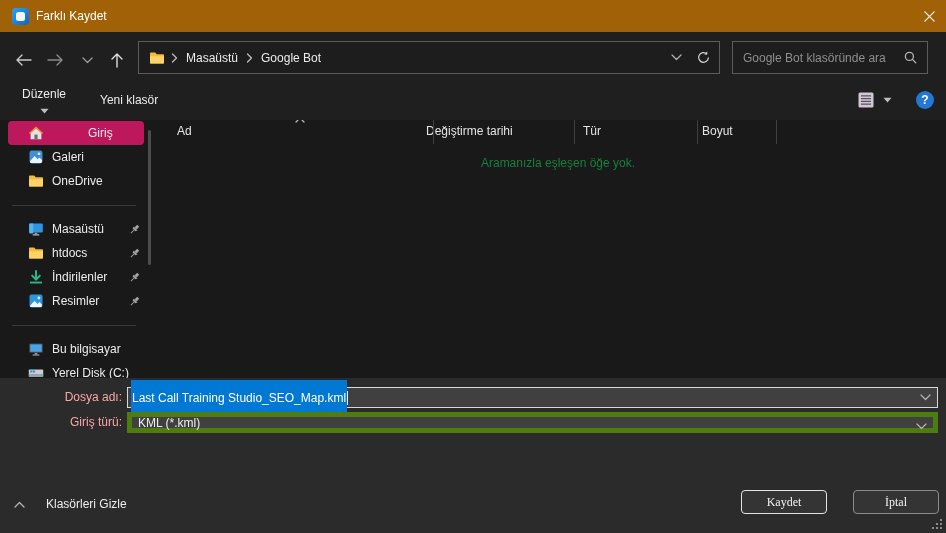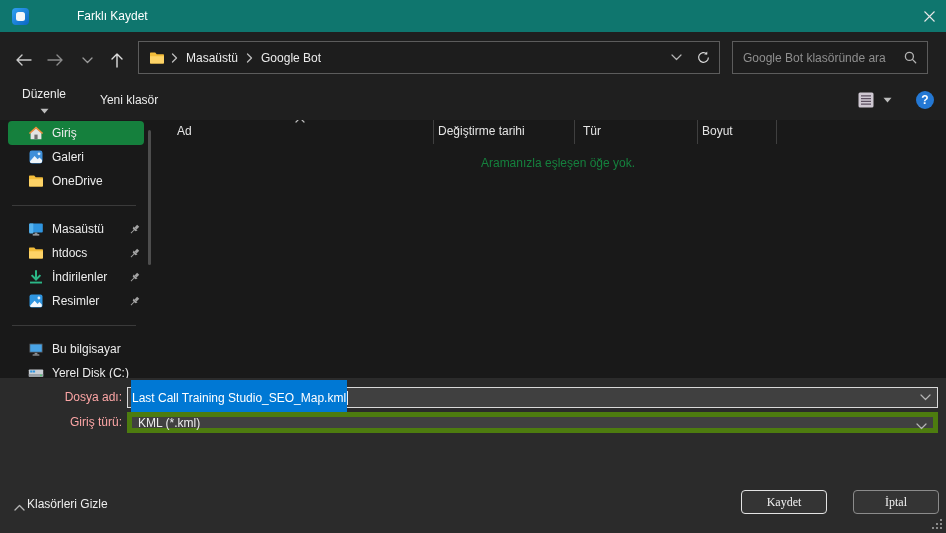--- a/index.html
+++ b/index.html
@@ -1,20 +1,20 @@
 <!DOCTYPE html>
 <html><head>
 <meta charset="utf-8">
 <style>
   * { margin:0; padding:0; box-sizing:border-box; }
   html,body { width:946px; height:533px; overflow:hidden; background:#191919;
     font-family:"Liberation Sans","DejaVu Sans",sans-serif; font-size:12px; color:#e8e8e8; }
   .win { position:relative; width:946px; height:533px; }
   
-  .titlebar { position:absolute; left:0; top:0; width:100%; height:32px; background:#0f766e; display:flex; align-items:center;gap:41px; }
+  .titlebar { position:absolute; left:0; top:0; width:100%; height:32px; background:#a16207; display:flex; align-items:center; }
   .app-icon { width:17px; height:17px; margin-left:12px; border-radius:4px;
     background:linear-gradient(135deg,#31a0f2,#0a66c2); position:relative; }
   .app-icon::after { content:""; position:absolute; left:4px; top:4px; width:9px; height:9px; background:#f4f6f8; border-radius:2.5px; }
   .title { margin-left:7px; color:#ffffff; }
   .close-btn { position:absolute; right:0; top:0; width:33px; height:32px; background:none; border:none; display:flex; align-items:center; justify-content:center; }
   
   .navbar { position:absolute; left:0; top:32px; width:100%; height:48px; background:#1f1f1f; }
   .navbtn { position:absolute; top:12px; width:30px; height:32px; background:none; border:none; display:flex; align-items:center; justify-content:center; }
   .addressbar { position:absolute; left:138px; top:9px; width:582px; height:33px; background:#1d1d1d; border:1px solid #5c5c5c; display:flex; align-items:center; }
   .crumb { color:#ececec; padding:0 2px; }
@@ -28,21 +28,21 @@
   .tbtn { display:flex; align-items:center; gap:7px; background:none; border:none; color:#ececec; font-size:12px; }
   .tbtn.organize { margin-left:22px;flex-direction:column; }
   .tbtn.newfolder { margin-left:34px; }
   .tb-right { position:absolute; right:12px; display:flex; align-items:center; }
   .viewbtn { display:flex; align-items:center; gap:8px; margin-right:24px; }
   .helpbtn { width:18px; height:18px; border-radius:50%; background:#2478d4; color:#fff; font-weight:bold; font-size:12px; display:flex; align-items:center; justify-content:center; }
   
   .main { position:absolute; left:0; top:120px; width:100%; height:258px; background:#191919; overflow:hidden; }
   .sidebar { position:absolute; left:0; top:0; width:160px; padding-top:1px; }
   .sb-row { position:relative; margin:0 16px 0 8px; height:24px; display:flex; align-items:center; border-radius:4px; }
-  .sb-row.selected { background:#15803d; }
+  .sb-row.selected { background:#be185d;gap:36px; }
   .sb-icon { width:16px; height:16px; margin-left:20px; flex:0 0 auto; display:flex; }
   .sb-label { margin-left:8px; color:#ececec; white-space:nowrap; flex:1; }
   .sb-pin { width:13px; height:13px; margin-right:3px; display:flex; }
   .sb-divider { height:24px; position:relative; }
   .sb-divider::after { content:""; position:absolute; left:12px; right:24px; top:12px; height:1px; background:#3a3a3a; }
   .sb-scroll { position:absolute; left:148px; top:10px; width:3px; height:135px; background:#4d4d4d; border-radius:2px; }
   .content { position:absolute; left:170px; top:0; right:0; bottom:0; }
   .hdr-cell { position:absolute; top:0; height:23px; line-height:23px; color:#e4e4e4; }
   .hdr-div { position:absolute; top:-2px; width:1px; height:26px; background:#3f3f3f; }
   .sort-chevron { position:absolute; top:-8px; left:125px; }
@@ -52,21 +52,21 @@
   .lbl { position:absolute; left:0; width:122px; text-align:right; color:#fca5a5; }
   .lbl-name { top:12px; }
   .lbl-type { top:37px; }
   .field { position:absolute; left:127px; width:811px; height:21px; background:#404040; display:flex; align-items:center; }
   .namefield { top:9px; border:1px solid #d9d9d9; }
   .typefield { top:34px; border:5px solid #4d7c0f; }
   .sel { background:#0078d4; color:#ffffff; margin-left:3px; padding:11px 1px; white-space:pre; }
   .caret-line { width:1px; height:14px; background:#f0f0f0; }
   .typeval { margin-left:6px; color:#ececec; }
   .fchev { position:absolute; right:6px; top:2px; }
-  .hide-folders { position:absolute; left:14px; top:119px; display:flex; align-items:flex-end; gap:2px; color:#ededed; }
+  .hide-folders { position:absolute; left:14px; top:119px; display:flex; align-items:center; gap:21px; color:#ededed; }
   .btn { position:absolute; top:112px; width:86px; height:24px; border-radius:4px; background:#343434; color:#f2f2f2; font-size:12px; font-family:Liberation Serif, serif; }
   .btn.save { left:741px; border:1px solid #e3e3e3; }
   .btn.cancel { left:841px; border:1px solid #8b8b8b;margin-left:12px; }
   .grip { position:absolute; right:4px; bottom:4px; width:10px; height:10px; }
   .grip i { position:absolute; width:2px; height:2px; background:#8a8a8a; }
 </style>
 </head>
 <body>
 
 <div class="win">
@@ -301,21 +301,21 @@
               <path d="M2.2 5.4h2.2v2.2H2.2zM4.9 5.4h2.2v2.2H4.9z" fill="#2f95e0"></path>
             </svg>
           </span>
           <span class="sb-label">Yerel Disk (C:)</span>
         </div>
       </div>
     <div class="sb-scroll"></div>
     <div class="content">
       <div id="hdrs">
           <div class="hdr-cell" style="left: 7px;">Ad</div>
-          <div class="hdr-cell" style="left: 268px;">Değiştirme tarihi</div>
+          <div class="hdr-cell" style="left: 256px;">Değiştirme tarihi</div>
           <div class="hdr-cell" style="left: 413px;">Tür</div>
           <div class="hdr-cell" style="left: 532px;">Boyut</div>
           <div class="hdr-div" style="left: 263px;"></div>
           <div class="hdr-div" style="left: 404px;"></div>
           <div class="hdr-div" style="left: 527px;"></div>
           <div class="hdr-div" style="left: 606px;"></div>
         </div>
       <span class="sort-chevron">
         <svg width="10" height="6" viewBox="0 0 10 6">
             <path d="M1 5l4-4 4 4" stroke="#bdbdbd" stroke-width="1.2" fill="none" stroke-linecap="round" stroke-linejoin="round"></path>

